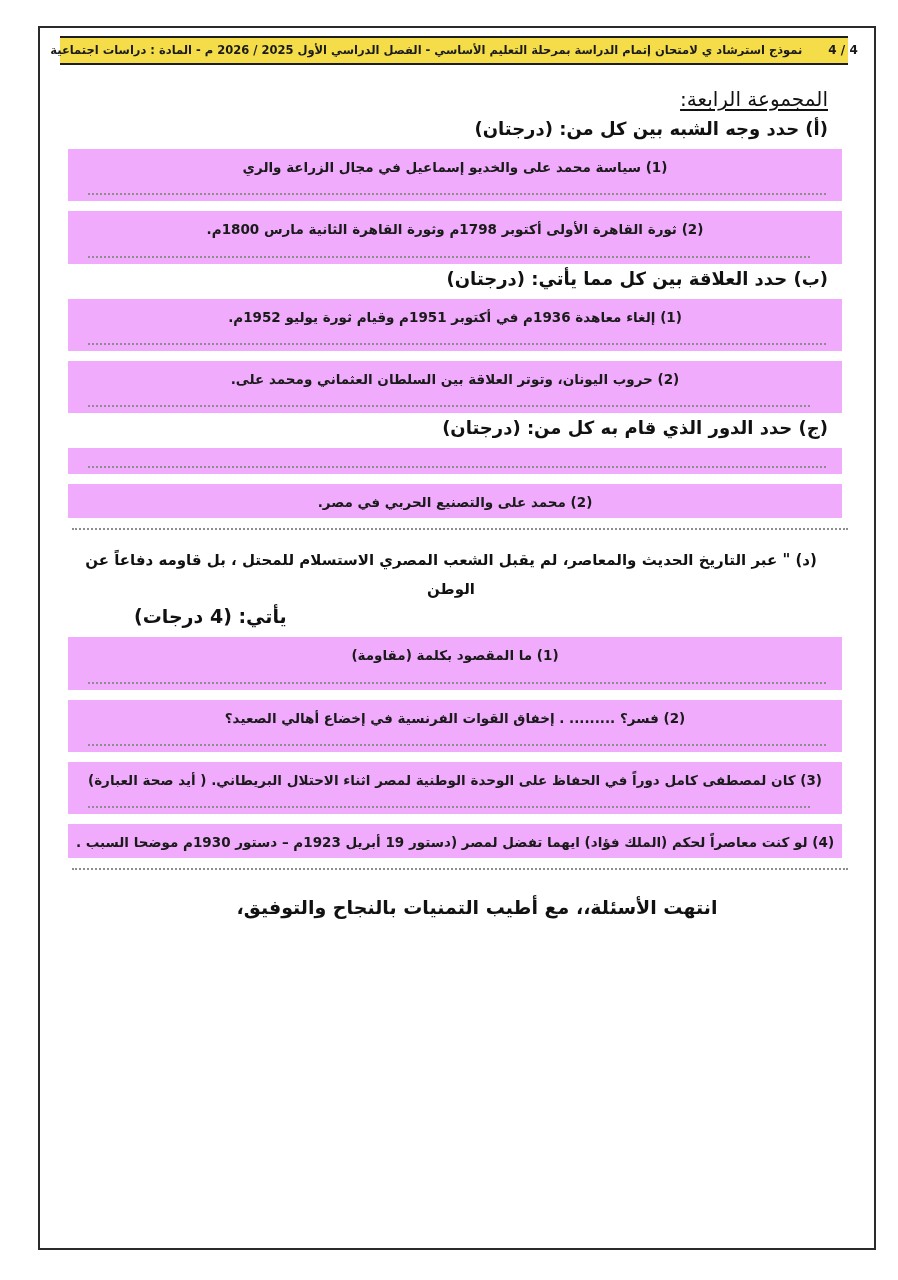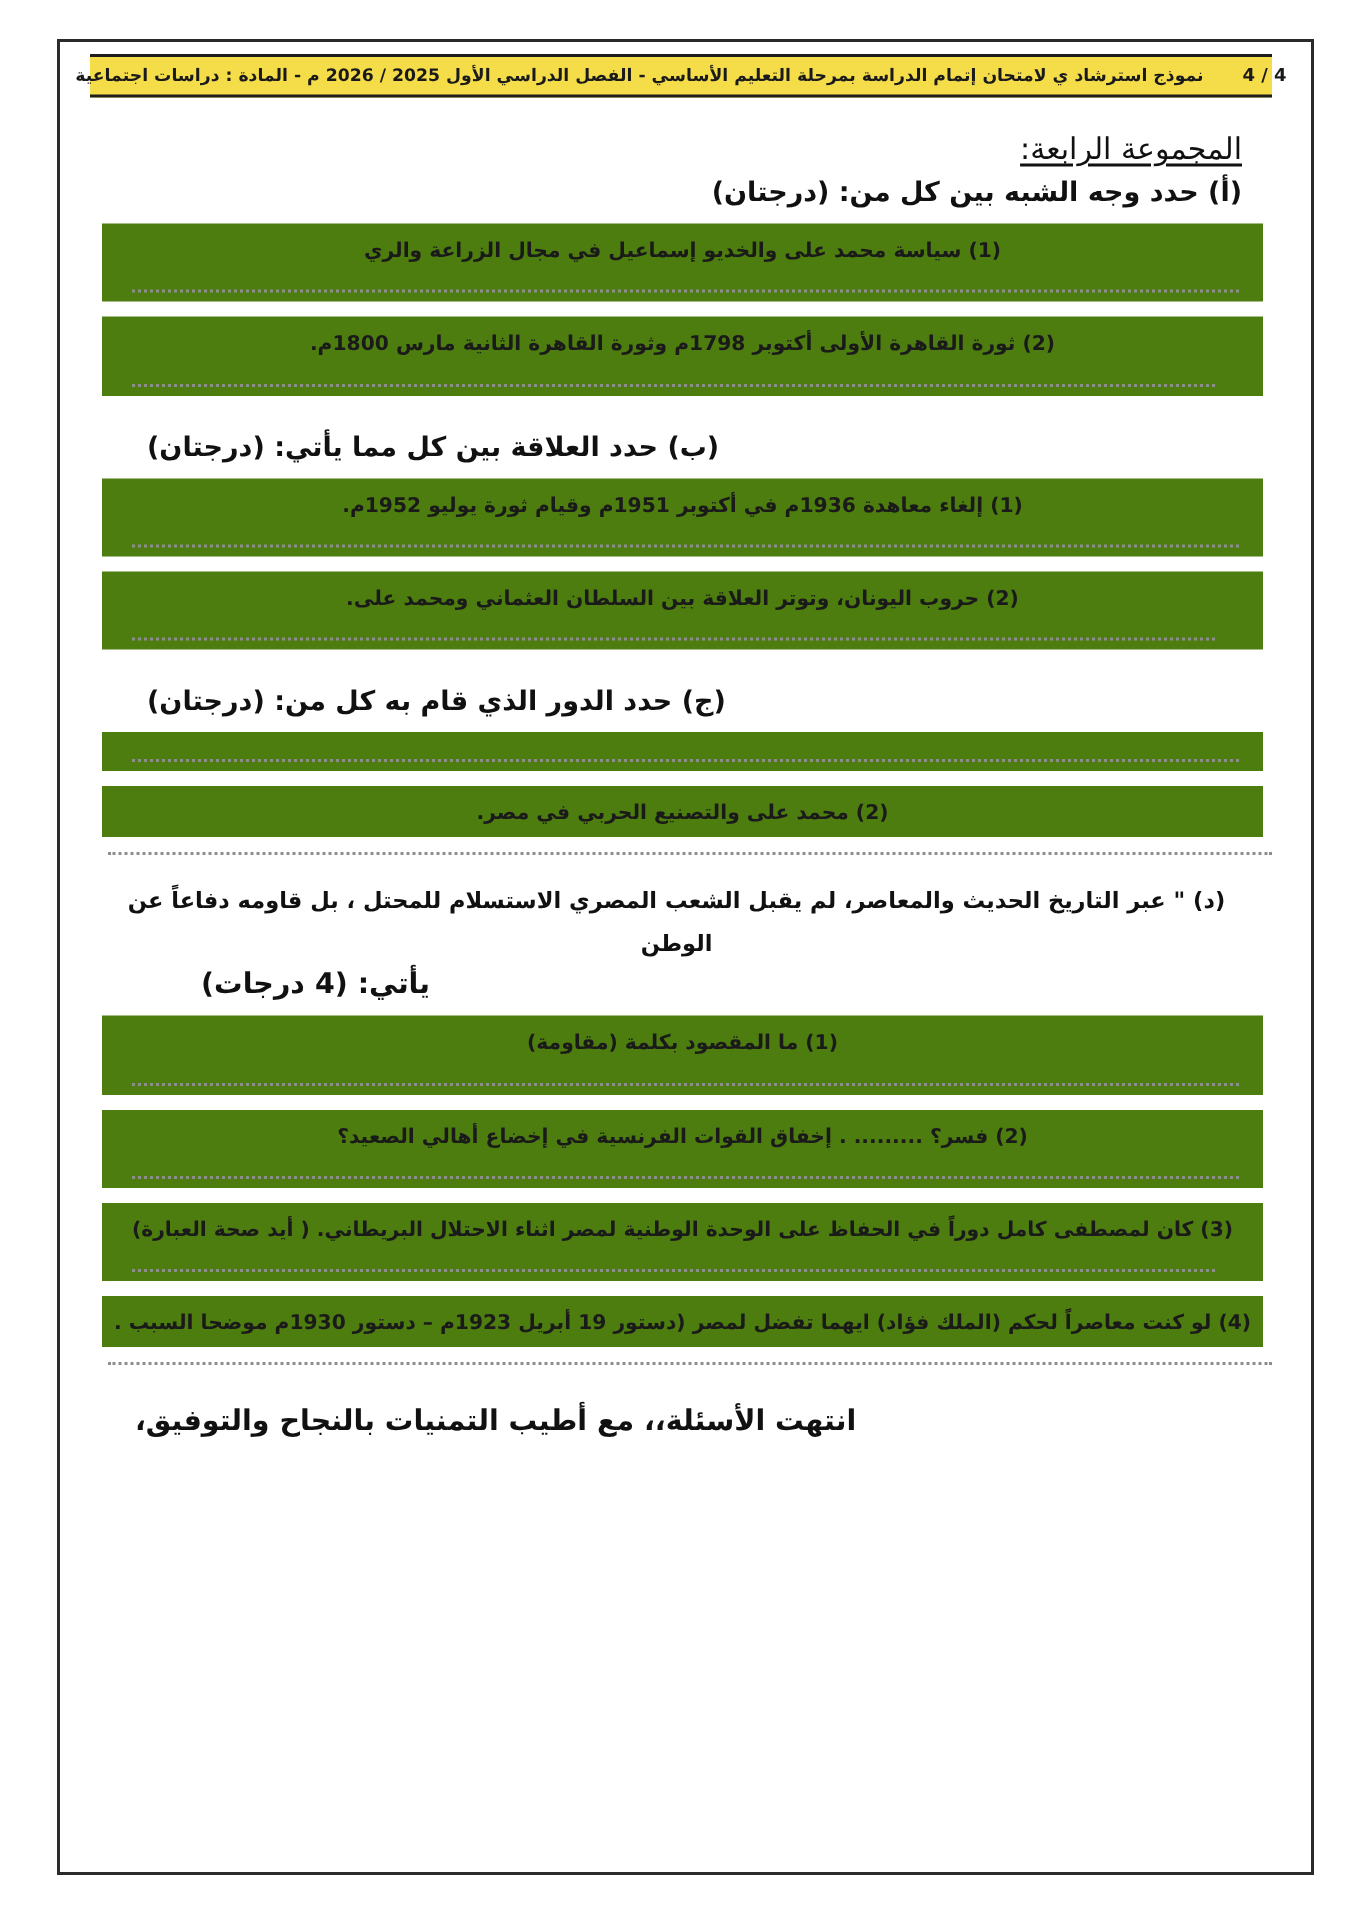--- a/index.html
+++ b/index.html
@@ -74,29 +74,29 @@
     text-decoration: underline;
     text-underline-offset: 3px;
   }
   .sub-heading {
     margin: 7px 36px 0 0;
     font-size: 18px;
     font-weight: bold;
     color: #111;
   }
   .sub-heading.center-ish {
-    margin-top: 24px;
+    margin-top: 4px;
     padding-left: 48px;
-    text-align: left;
+    text-align: right;
   }
 
   
   .q-block {
     margin: 10px 22px 0 18px;
-    background: #4d7c0f;
+    background: #f0abfc;
     padding: 6px 6px 2px 6px;
   }
   .q-text {
     font-size: 13.5px;
     font-weight: bold;
     color: #1a1a1a;
     text-align: center;
     line-height: 1.5;
     padding: 2px 0 4px 0;
   }
@@ -125,21 +125,21 @@
     font-size: 19px;
     font-weight: bold;
     color: #111;
     text-align: left;
     padding-left: 70px;
   }
 
   
   .closing {
     margin: 26px 0 0 0;
-    text-align: left;
+    text-align: center;
     font-size: 19px;
     font-weight: bold;
     color: #111;
     padding-left: 40px;
   }
 
   .spacer-dots {
     border-bottom: 2px dotted #8d8d8d;
     height: 0;
     margin: 10px 16px 0 22px;

